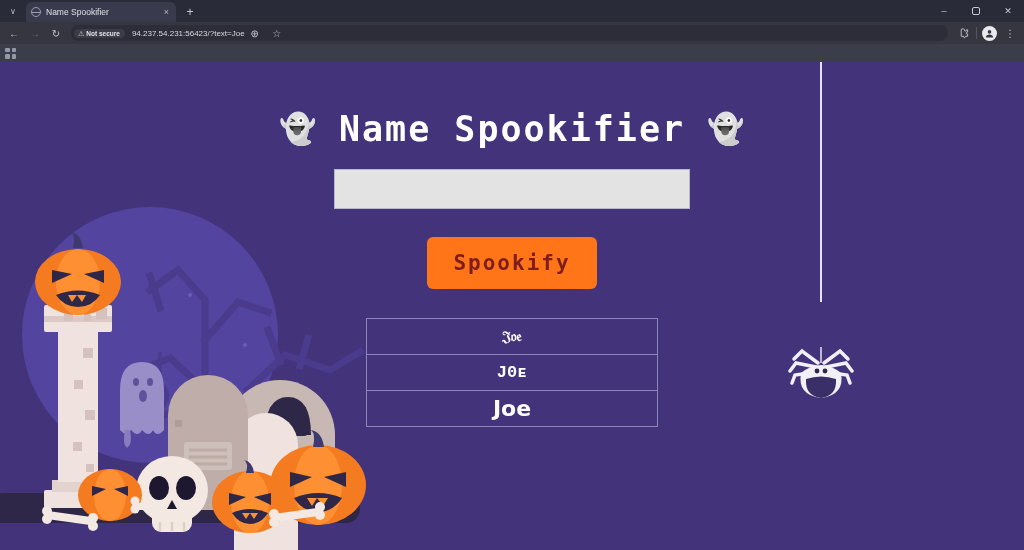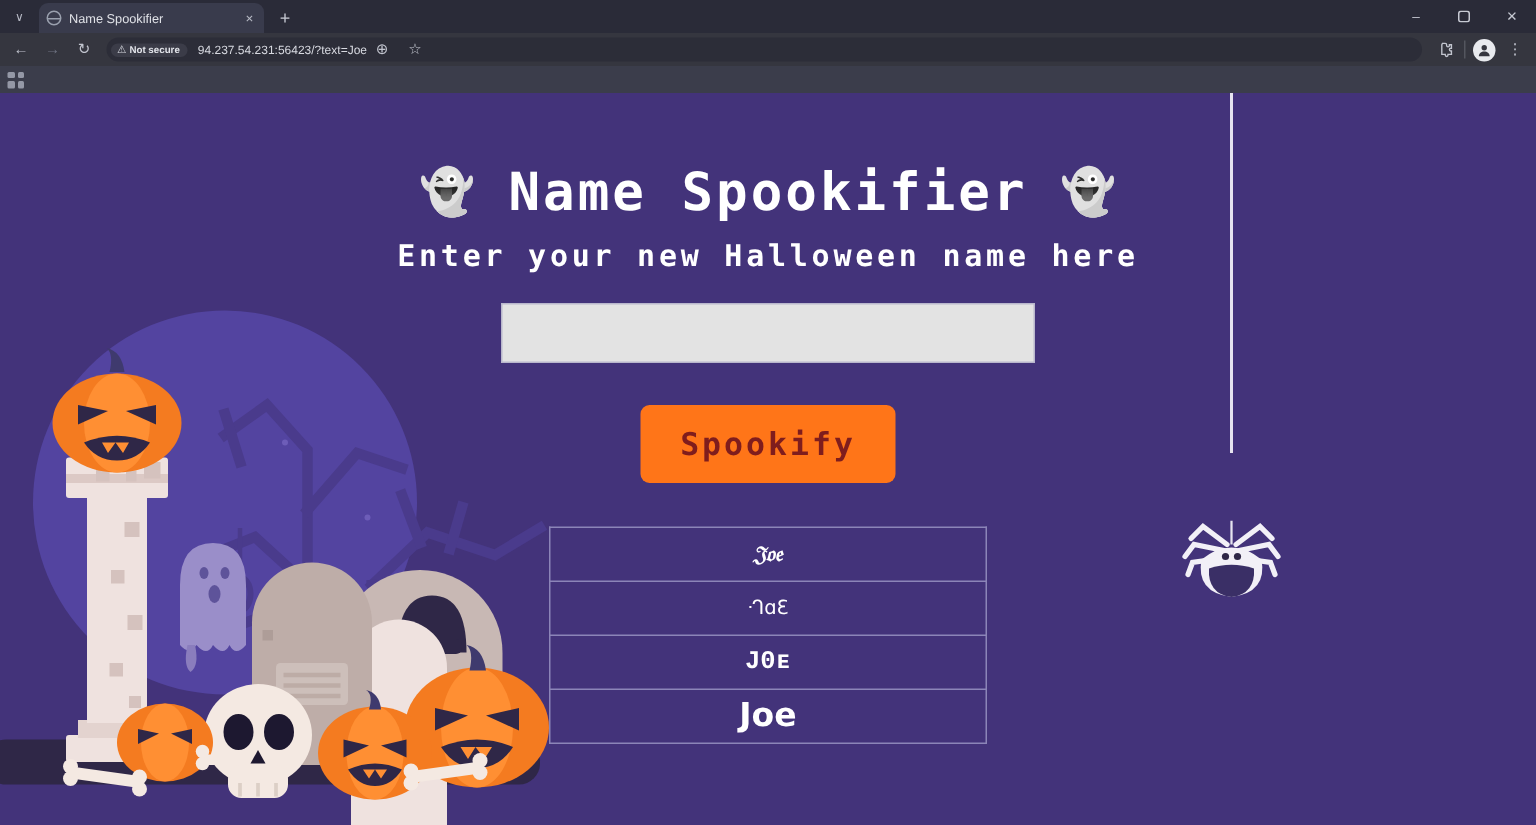--- a/index.html
+++ b/index.html
@@ -201,21 +201,21 @@
     border-collapse: collapse;
     border: 1.5px solid #8c85b8;
   }
   .results td {
     border: 1px solid #8c85b8;
     height: 36px;
     text-align: center;
     color: #ffffff;
     vertical-align: middle;
   }
-  .style-0 { font-family: "DejaVu Serif", serif; font-weight: bold; font-size: 14px; font-style: italic; }
+  .style-0 { font-family: "DejaVu Serif", serif; font-weight: bold; font-size: 14px; }
   .style-1 { font-family: "DejaVu Sans", sans-serif; font-size: 13px; }
   .style-2 { font-family: Liberation Mono, monospace; font-weight: bold; font-size: 17px; }
   .style-3 { font-family: "DejaVu Sans", sans-serif; font-weight: bold; font-size: 22px; }
 </style>
 </head>
 <body>
 
 <div class="browser">
 
   <div class="tabstrip">
@@ -439,33 +439,29 @@
     </svg>
 
     <div class="content">
 
       <div class="title-row">
         <span class="ghost-emoji">👻</span>
         <span class="app-title pixel">Name Spookifier</span>
         <span class="ghost-emoji">👻</span>
       </div>
 
-      <div class="subtitle pixel">Enter your new Halloween name here</div>
 
       <input class="name-input" type="text" placeholder="" style="">
 
       <button class="spookify-btn">Spookify</button>
 
       <table class="results">
         <tbody>
           <tr>
             <td class="style-0">𝔍𝔬𝔢</td>
-          </tr>
-          <tr>
-            <td class="style-1">ᒒɑƐ</td>
           </tr>
           <tr>
             <td class="style-2">J0ᴇ</td>
           </tr>
           <tr>
             <td class="style-3">Joe</td>
           </tr>
         </tbody>
       </table>
 

